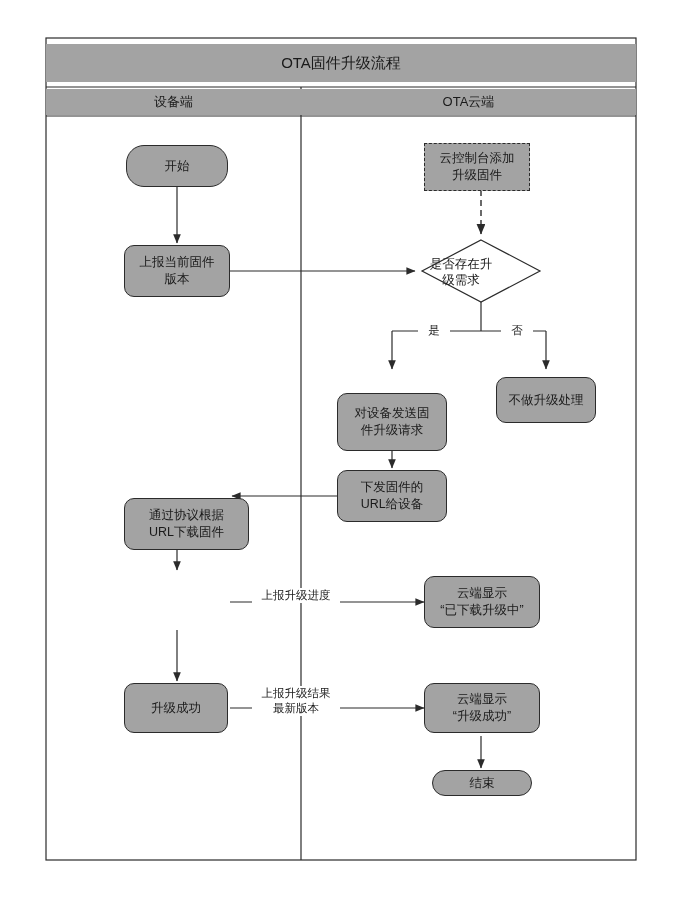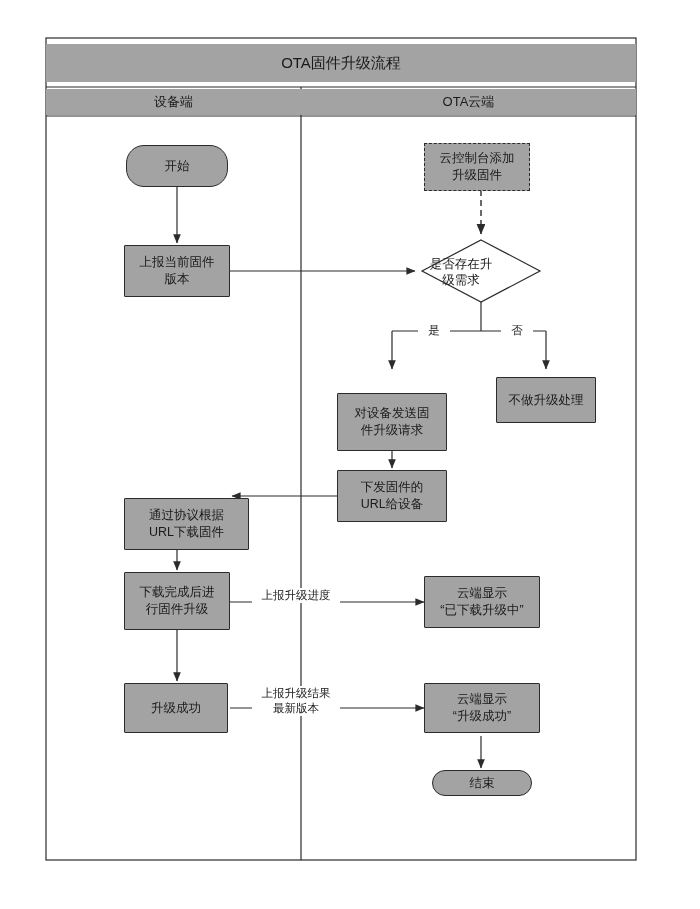--- a/index.html
+++ b/index.html
@@ -45,21 +45,21 @@
     color: #1a1a1a;
   }
   .title-bar {
     font-size: 15px;
     border: none;
   }
   .lane-head {
     font-size: 13px;
     border: none;
   }
-  .rect { border-radius: 1px; }
+  .rect { border-radius: 10px; }
   .round { border-radius: 18px; }
   .dashed { border: 1px dashed #2b2b2b; }
   .diamond-label {
     position: absolute;
     display: flex;
     align-items: center;
     justify-content: center;
     text-align: center;
     font-size: 12.5px;
     line-height: 1.3;
@@ -145,22 +145,20 @@
 件升级请求</div>
 
   <div class="node rect" style="left:496px; top:377px; width:100px; height:46px;">不做升级处理</div>
 
   <div class="node rect" style="left:337px; top:470px; width:110px; height:52px;">下发固件的
 URL给设备</div>
 
   <div class="node rect" style="left:124px; top:470px; width:125px; height:52px;margin-top:28px;">通过协议根据
 URL下载固件</div>
 
-  <div class="node rect" style="left:124px; top:572px; width:106px; height:58px;">下载完成后进
-行固件升级</div>
 
   <div class="node rect" style="left:424px; top:576px; width:116px; height:52px;">云端显示
 “已下载升级中”</div>
 
   <div class="node rect" style="left:124px; top:683px; width:104px; height:50px;">升级成功</div>
 
   <div class="node rect" style="left:424px; top:683px; width:116px; height:50px;">云端显示
 “升级成功”</div>
 
   <div class="node round" style="left:432px; top:770px; width:100px; height:26px;">结束</div>

